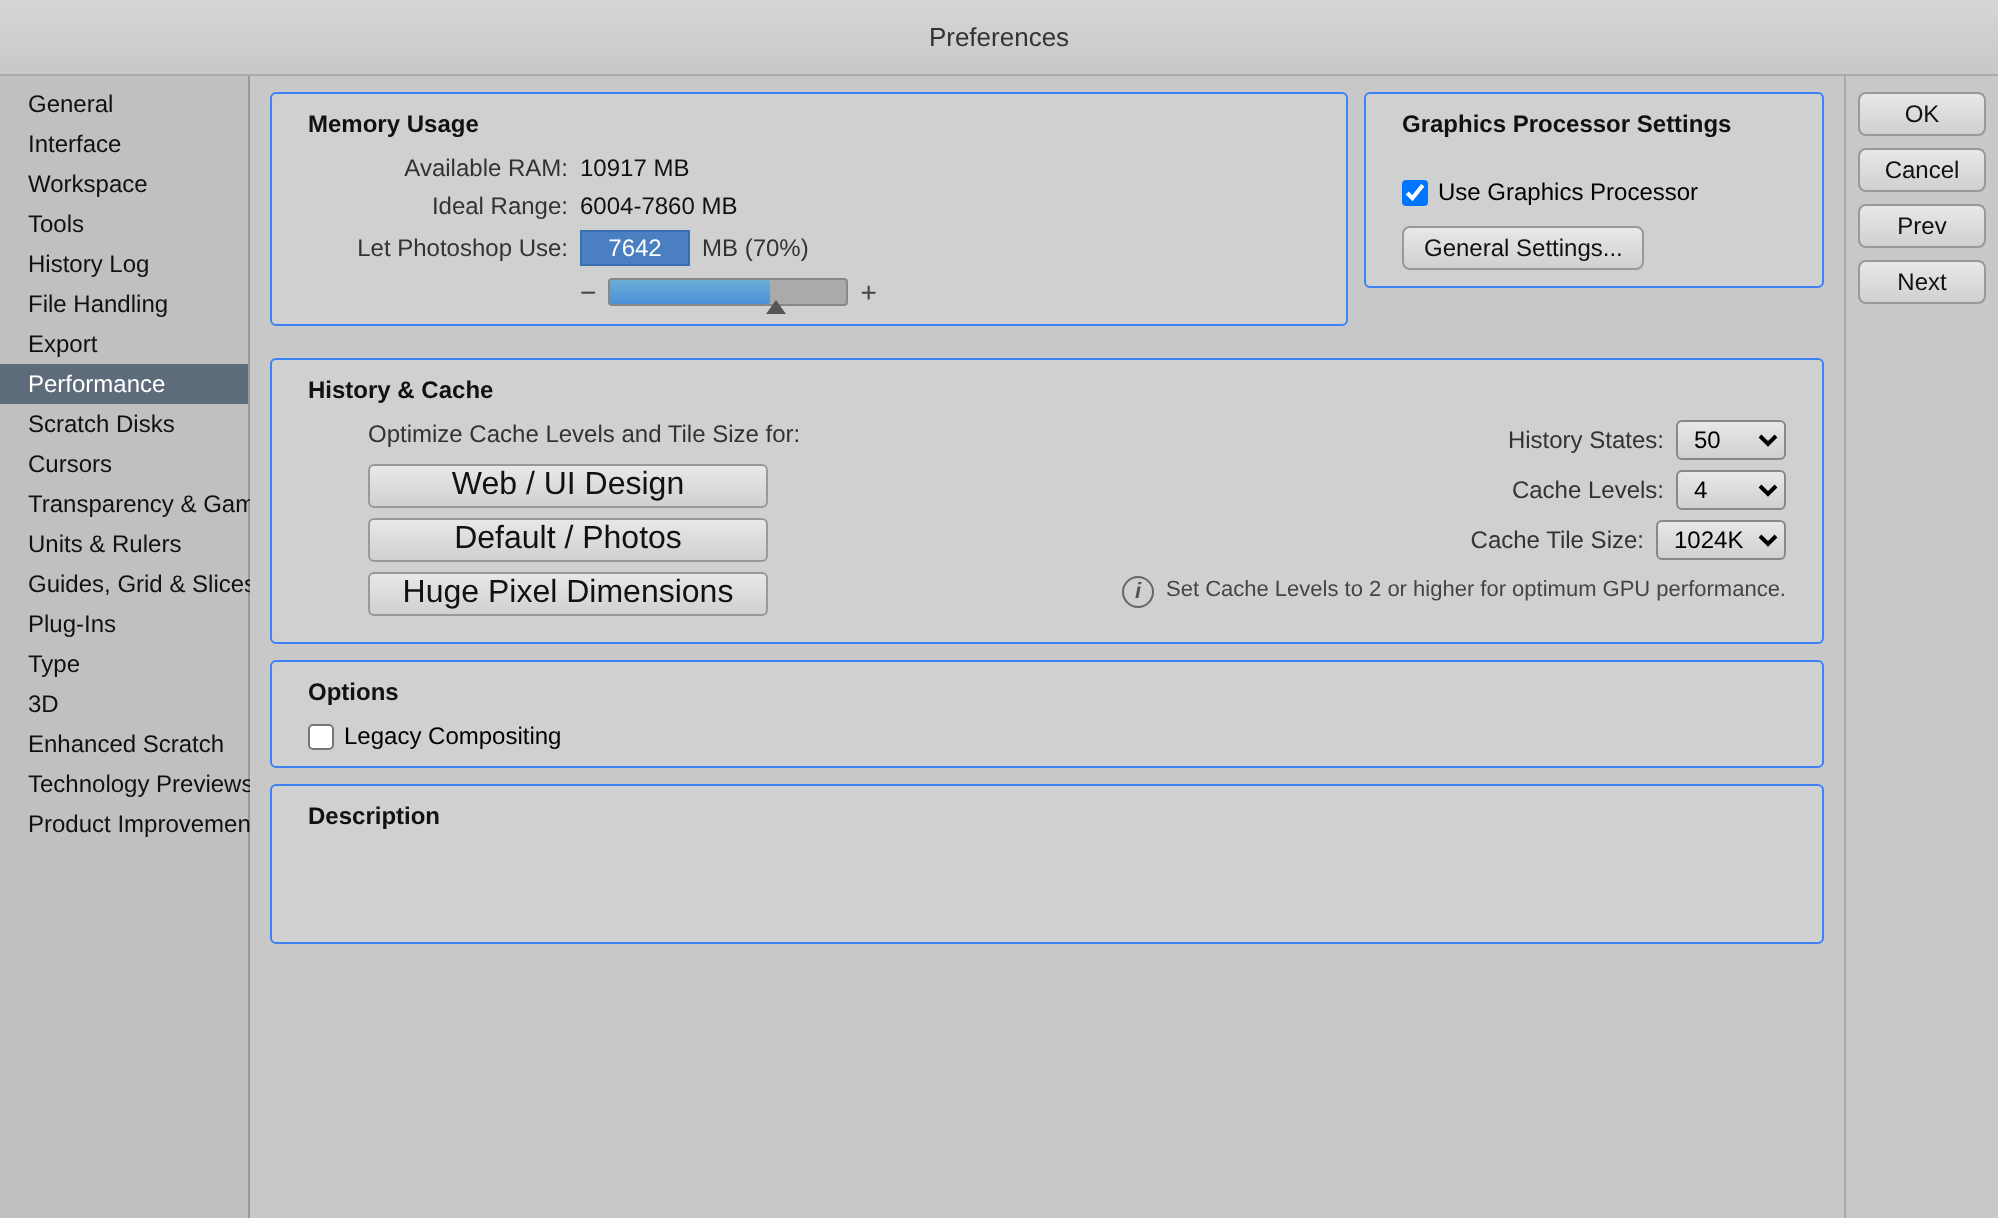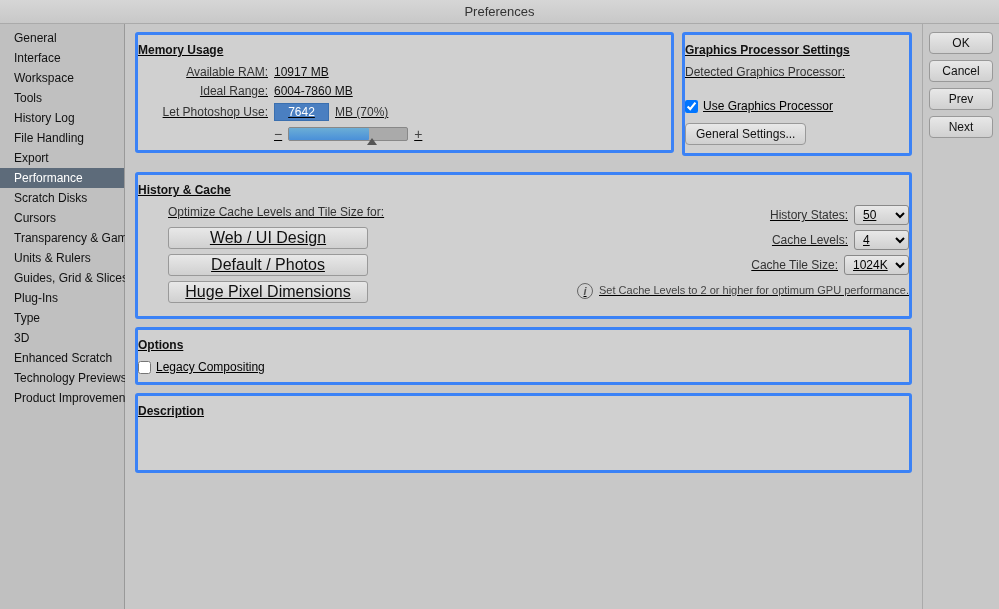--- a/index.html
+++ b/index.html
@@ -7,21 +7,21 @@
       font-family: -apple-system, BlinkMacSystemFont, 'Lucida Grande', Arial, sans-serif;
       font-size: 12px;
       background: #b0b0b0;
       width: 999px;
       height: 609px;
       overflow: hidden;
       color: #000;
     }
     .title-bar {
       background: linear-gradient(to bottom, #d6d6d6, #c8c8c8);
-      height: 24px;
+      height: 38px;
       display: flex;
       align-items: center;
       justify-content: center;
       border-bottom: 1px solid #aaa;
       font-size: 13px;
       font-weight: 500;
       color: #333;
     }
     .main-container {
       display: flex;
@@ -71,26 +71,25 @@
       border: 1px solid #999;
       border-radius: 4px;
       font-size: 12px;
       cursor: pointer;
       text-align: center;
       line-height: 20px;
       color: #111;
     }
     
     .section-panel {
-      border: 3px solid #3b82f6;
+      border: 1px solid #3b82f6;
       border-radius: 3px;
       background: #d0d0d0;
       margin-bottom: 8px;
-      padding: 8px 0;
-      text-decoration: underline;
+      padding: 8px 18px;
     }
     .section-title {
       font-size: 12px;
       font-weight: 600;
       margin-bottom: 8px;
       color: #111;
     }
     .memory-row {
       display: flex;
       align-items: center;
@@ -349,21 +348,20 @@
               <div class="slider-thumb"></div>
             </div>
             <span class="slider-plus">+</span>
           </div>
         </div>
       </div>
 
       <div class="top-right">
         <div class="section-panel">
           <div class="section-title">Graphics Processor Settings</div>
-          <div class="gpu-detected">Detected Graphics Processor:</div>
           <div style="height:12px;"></div>
           <div class="checkbox-row">
             <input type="checkbox" id="useGpu" checked="" style="">
             <label for="useGpu">Use Graphics Processor</label>
           </div>
           <button class="advanced-btn">General Settings...</button>
         </div>
       </div>
     </div>
 

